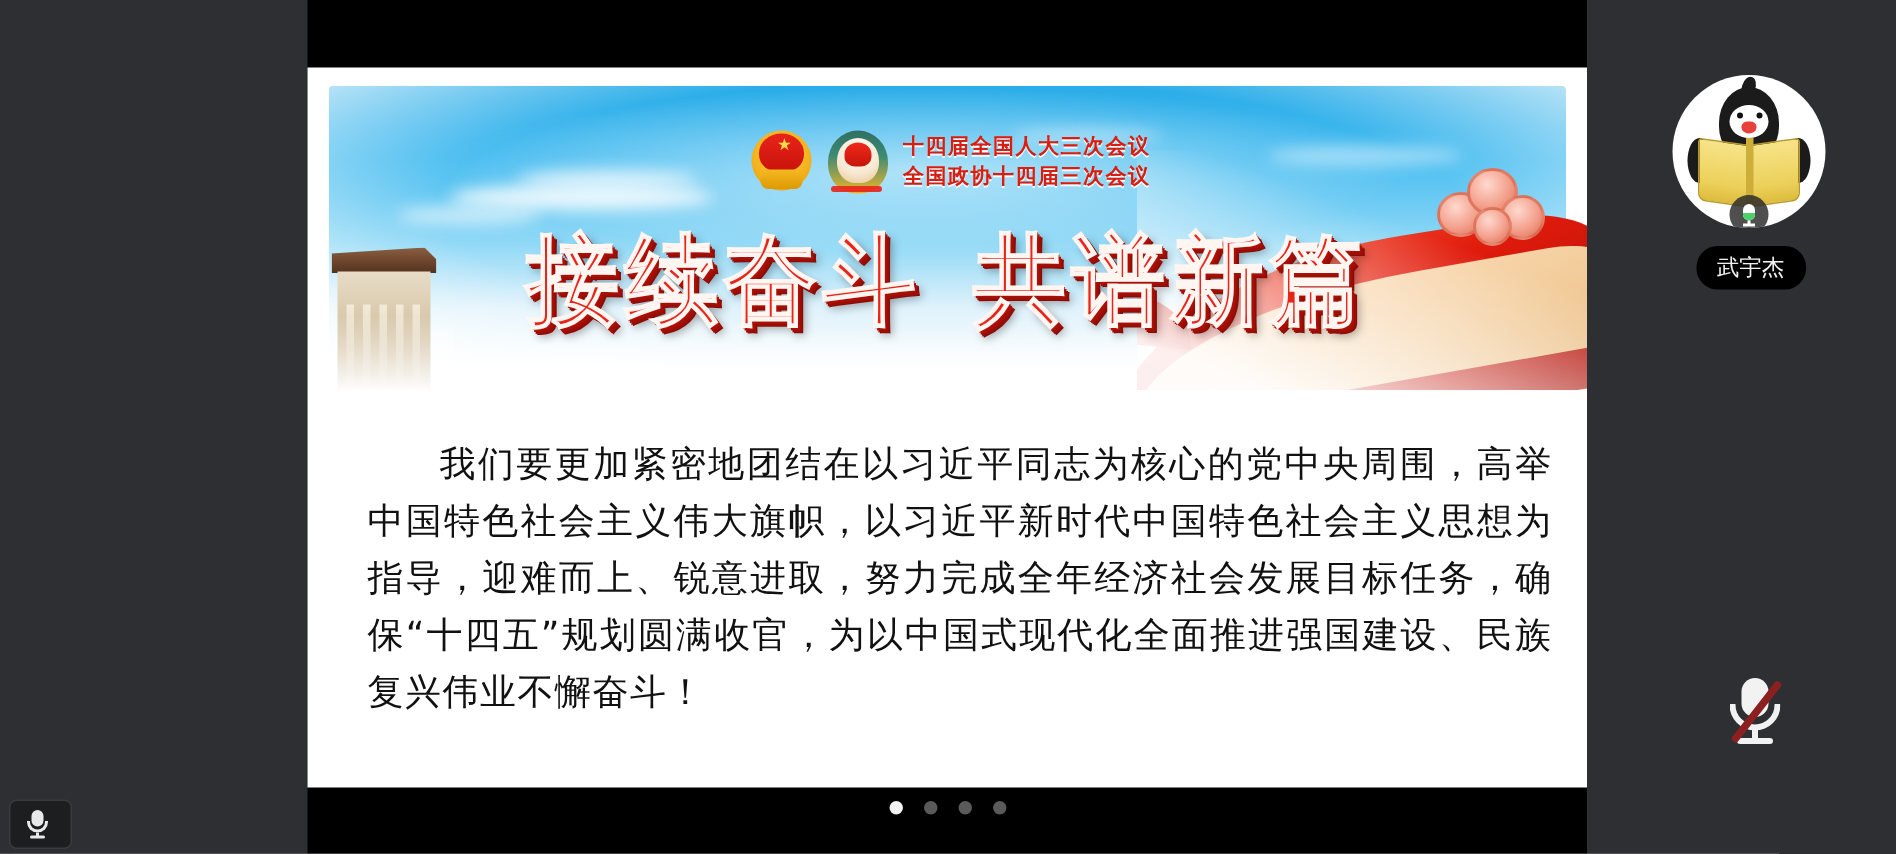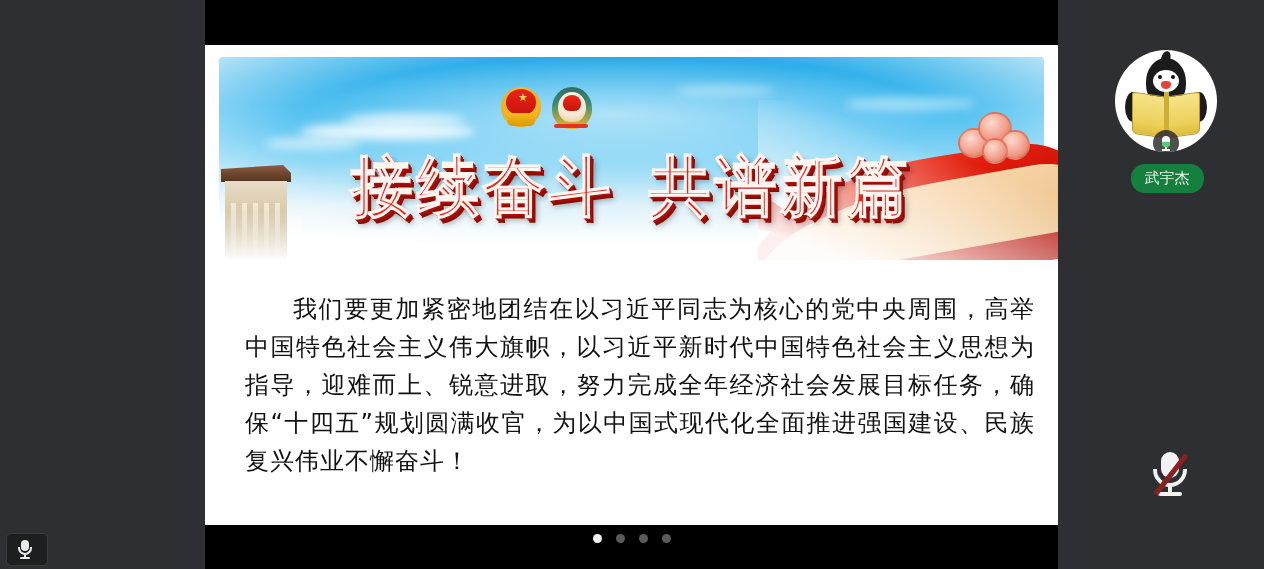--- a/index.html
+++ b/index.html
@@ -269,21 +269,21 @@
     position:absolute; left:0; bottom:0; width:8px; height:5px; background:#4fd16a;
   }
   .mic-stand {
     position:absolute; left:3px; top:11px; width:2px; height:3px; background:#ffffff;
   }
   .mic-base {
     position:absolute; left:0px; top:13px; width:8px; height:2px; background:#ffffff;
   }
   .name-pill {
     margin:12px auto 0; padding:5px 14px;
-    background:#15803d; border-radius:14px;
+    background:#000000; border-radius:14px;
     color:#f0f0f0; font-size:15px; text-align:center;
     font-family:"DejaVu Sans", sans-serif;
     width:fit-content;
   }
 
   
   .muted-mic { position:absolute; left:1148px; top:450px; width:44px; height:48px; }
   .mm-cap {
     position:absolute; left:13px; top:2px; width:18px; height:26px;
     border-radius:9px; background:#f2f2f2;
@@ -379,20 +379,22 @@
             <span class="em-star" style="left:26px; top:7px;"></span>
             <div class="em-nat-base"></div>
           </div>
           <div class="emblem">
             <div class="em-cp-outer"></div>
             <div class="em-cp-mid"></div>
             <div class="em-cp-red"></div>
             <div class="em-cp-stripe"></div>
           </div>
           <div class="meeting-lines">
+            <span>十四届全国人大三次会议</span>
+            <span>全国政协十四届三次会议</span>
           </div>
         </div>
 
         <div class="headline"><span>接续奋斗</span><span class="gap"></span><span>共谱新篇</span></div>
       </div>
 
       <div class="body-text">
         <p>我们要更加紧密地团结在以习近平同志为核心的党中央周围，高举中国特色社会主义伟大旗帜，以习近平新时代中国特色社会主义思想为指导，迎难而上、锐意进取，努力完成全年经济社会发展目标任务，确保“十四五”规划圆满收官，为以中国式现代化全面推进强国建设、民族复兴伟业不懈奋斗！</p>
       </div>
 

